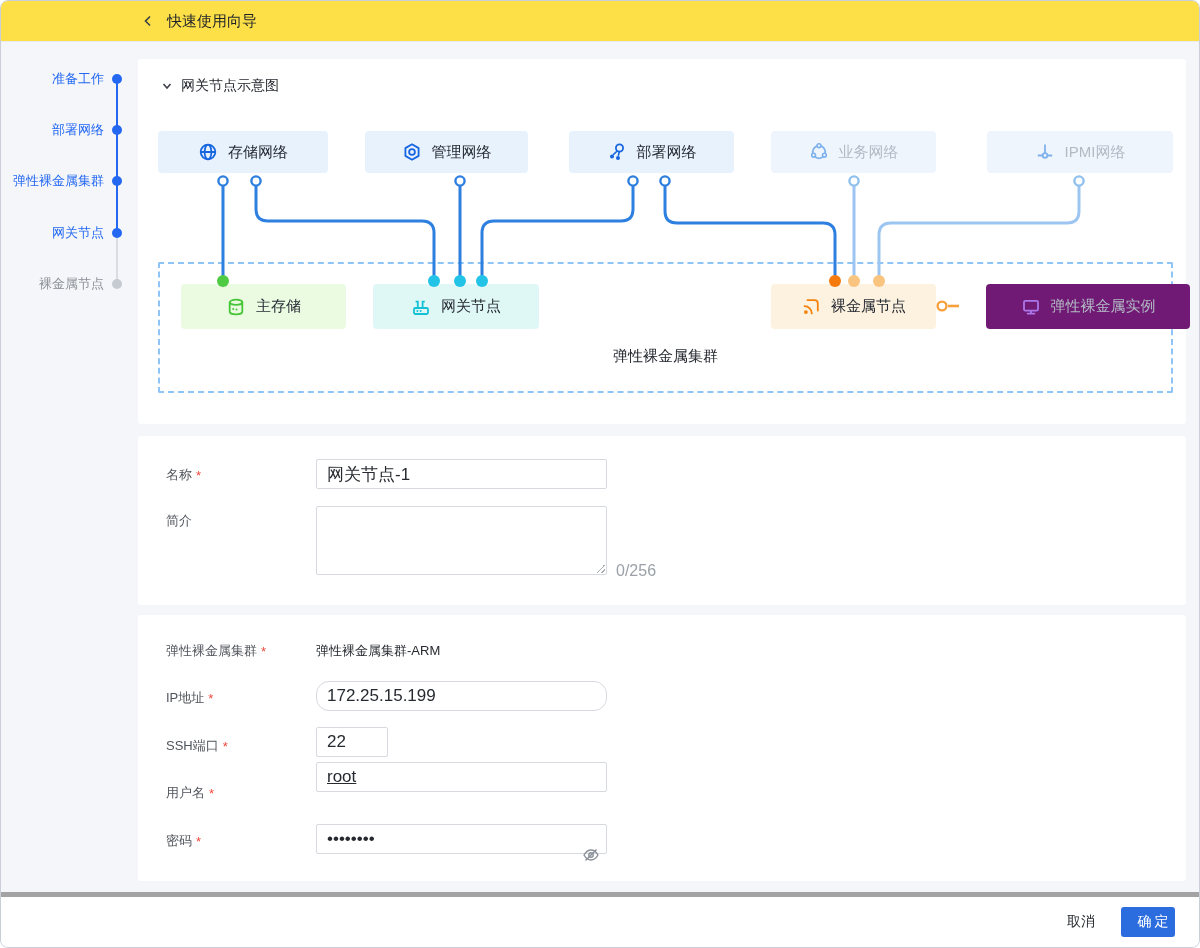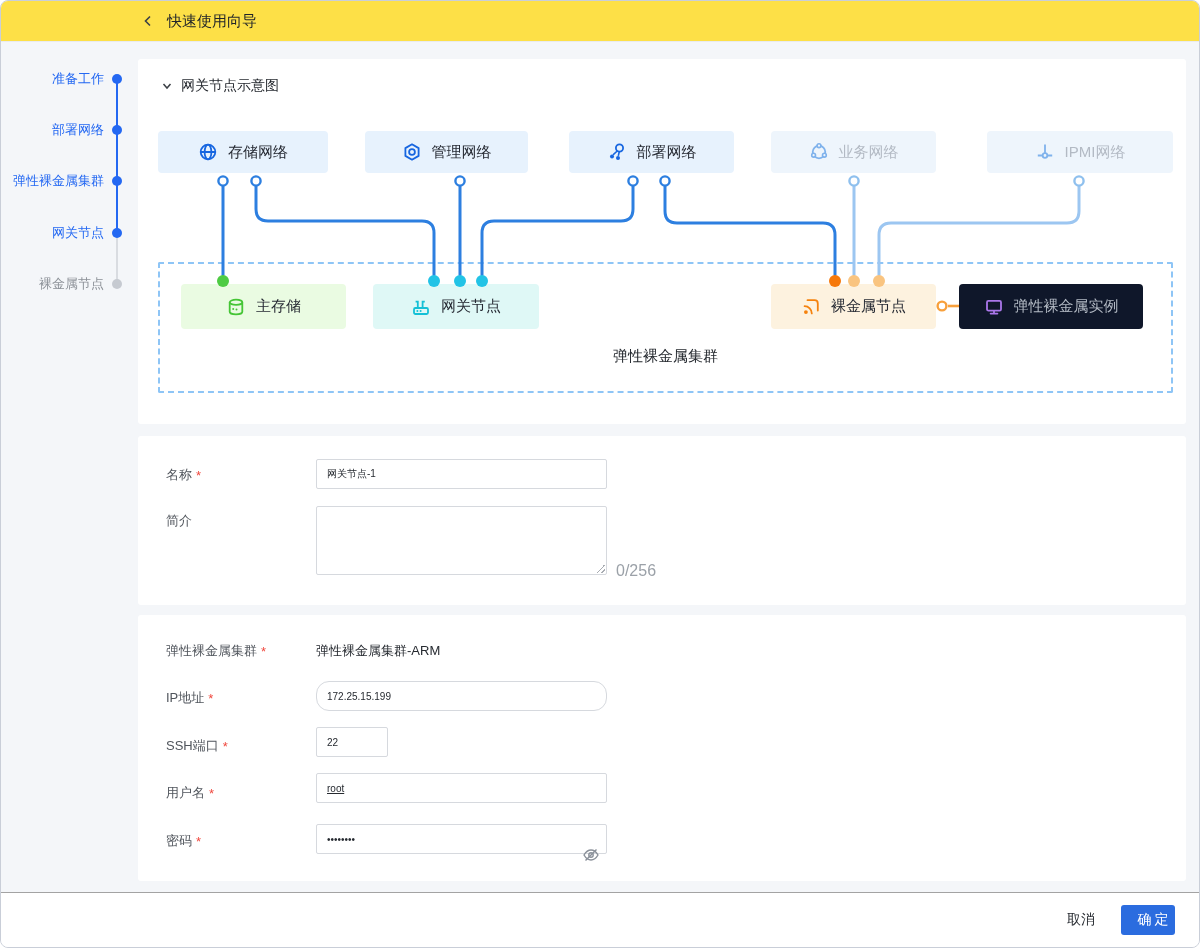--- a/index.html
+++ b/index.html
@@ -49,36 +49,36 @@
             border:2px dashed #8ec5f6; border-radius:2px; }
   .cluster-label { position:absolute; left:20px; top:288px; width:1015px; text-align:center;
                    font-size:15px; color:#24282e; }
   svg.wires { position:absolute; inset:0; pointer-events:none; }
 
   
   .frow { position:absolute; left:0; width:100%; }
   .flabel { position:absolute; left:28px; font-size:13px; color:#50555c; white-space:nowrap; }
   .star { color:#f0483e; margin-left:4px; position:relative; top:1px; }
   .tinput { position:absolute; left:178px; width:291px; height:30px; border:1px solid #d6d9de;
-            border-radius:2px; font-size:10px; color:#262a30; padding:12px 10px; background:#fff;
+            border-radius:2px; font-size:17px; color:#262a30; padding:12px 10px; background:#fff;
             font-family:"Liberation Sans","DejaVu Sans",sans-serif; }
   .tarea { position:absolute; left:178px; top:70px; width:291px; height:69px;
            border:1px solid #d6d9de; border-radius:2px; resize:none; padding:6px 10px;
            font-size:13px; font-family:"Liberation Sans","DejaVu Sans",sans-serif; }
   .resize-corner { position:absolute; left:457px; top:127px; width:10px; height:10px;
     pointer-events:none;
     background:linear-gradient(135deg, transparent 55%, #a9adb3 55%, #a9adb3 62%,
                transparent 62%, transparent 78%, #a9adb3 78%, #a9adb3 85%, transparent 85%); }
   .counter { position:absolute; left:478px; top:126px; font-size:16px; color:#9ba1a8; }
   .static-val { position:absolute; left:178px; font-size:13px; color:#262a30; }
   .pw-eye { position:absolute; left:444px; top:231px; cursor:pointer; width:18px; height:18px; }
 
   
   .ftr { position:absolute; left:0; bottom:0; width:100%; height:55px; background:#fff;
-         border-top:1px solid #a3a3a3; display:flex; align-items:center;
+         border-top:5px solid #a3a3a3; display:flex; align-items:center;
          justify-content:flex-end; gap:26px; padding-right:24px; }
   .btn-text { font-size:14px; color:#262a30; background:none; border:none; cursor:pointer;
               font-family:inherit; }
   .btn-primary { width:54px; height:30px; background:#2b6cdf; color:#fff; border:none;
                  border-radius:3px; font-size:14px; letter-spacing:3px; padding-left:13px;
                  cursor:pointer; font-family:inherit; }
 </style>
 </head>
 <body>
 
@@ -188,21 +188,21 @@
 
       <div class="nodebox" style="left:633px;width:165px;background:#fdf2df">
         <svg width="20" height="20" viewBox="0 0 20 20">
           <path d="M6.5 3.2 H13.5 Q16.8 3.2 16.8 6.5 V13.5" fill="none" stroke="#f5820d" stroke-width="1.8" stroke-linecap="round"></path>
           <path d="M3.6 9.2 A7.2 7.2 0 0 1 10.8 16.4" fill="none" stroke="#f5820d" stroke-width="1.8" stroke-linecap="round"></path>
           <circle cx="4.9" cy="15.1" r="1.9" fill="#f5820d"></circle>
         </svg>
         <span>裸金属节点</span>
       </div>
 
-      <div class="nodebox" style="left:821px;width:184px;background:#0f172a">
+      <div class="nodebox" style="left:848px;width:204px;background:#701a75">
         <svg width="20" height="20" viewBox="0 0 20 20">
           <rect x="3" y="3.8" width="14" height="9.8" rx="1.4" fill="none" stroke="#ab77ea" stroke-width="1.8"></rect>
           <line x1="10" y1="13.6" x2="10" y2="16.4" stroke="#ab77ea" stroke-width="1.8"></line>
           <line x1="6.6" y1="16.6" x2="13.4" y2="16.6" stroke="#ab77ea" stroke-width="1.8" stroke-linecap="round"></line>
         </svg>
         <span style="color:#b3bac4">弹性裸金属实例</span>
       </div>
 
       <div class="cluster-label">弹性裸金属集群</div>
 
@@ -260,21 +260,21 @@
     <div class="flabel" style="top:27px"><span>弹性裸金属集群</span><span class="star">*</span></div>
     <div class="static-val" style="top:27px">弹性裸金属集群-ARM</div>
 
     <div class="flabel" style="top:74px"><span>IP地址</span><span class="star">*</span></div>
     <input class="tinput" style="top: 66px; border-radius: 13px;" type="text" value="172.25.15.199">
 
     <div class="flabel" style="top:122px"><span>SSH端口</span><span class="star">*</span></div>
     <input class="tinput" style="top: 112px; width: 72px;" type="text" value="22">
 
     <div class="flabel" style="top:169px"><span>用户名</span><span class="star">*</span></div>
-    <input class="tinput" style="top: 158px; text-decoration: underline;" type="text" value="root">
+    <input class="tinput" style="top: 147px; text-decoration: underline;" type="text" value="root">
 
     <div class="flabel" style="top:217px"><span>密码</span><span class="star">*</span></div>
     <input class="tinput" style="top: 209px; padding-right: 32px;" type="text" value="••••••••">
     <svg class="pw-eye" viewBox="0 0 18 18">
       <path d="M2 9 C4 5.6 6.4 4 9 4 C11.6 4 14 5.6 16 9 C14 12.4 11.6 14 9 14 C6.4 14 4 12.4 2 9 Z" fill="none" stroke="#8a9099" stroke-width="1.4"></path>
       <circle cx="9" cy="9" r="2.2" fill="none" stroke="#8a9099" stroke-width="1.4"></circle>
       <line x1="3.5" y1="14.5" x2="14.5" y2="3.5" stroke="#8a9099" stroke-width="1.4"></line>
     </svg>
   </div>
 

